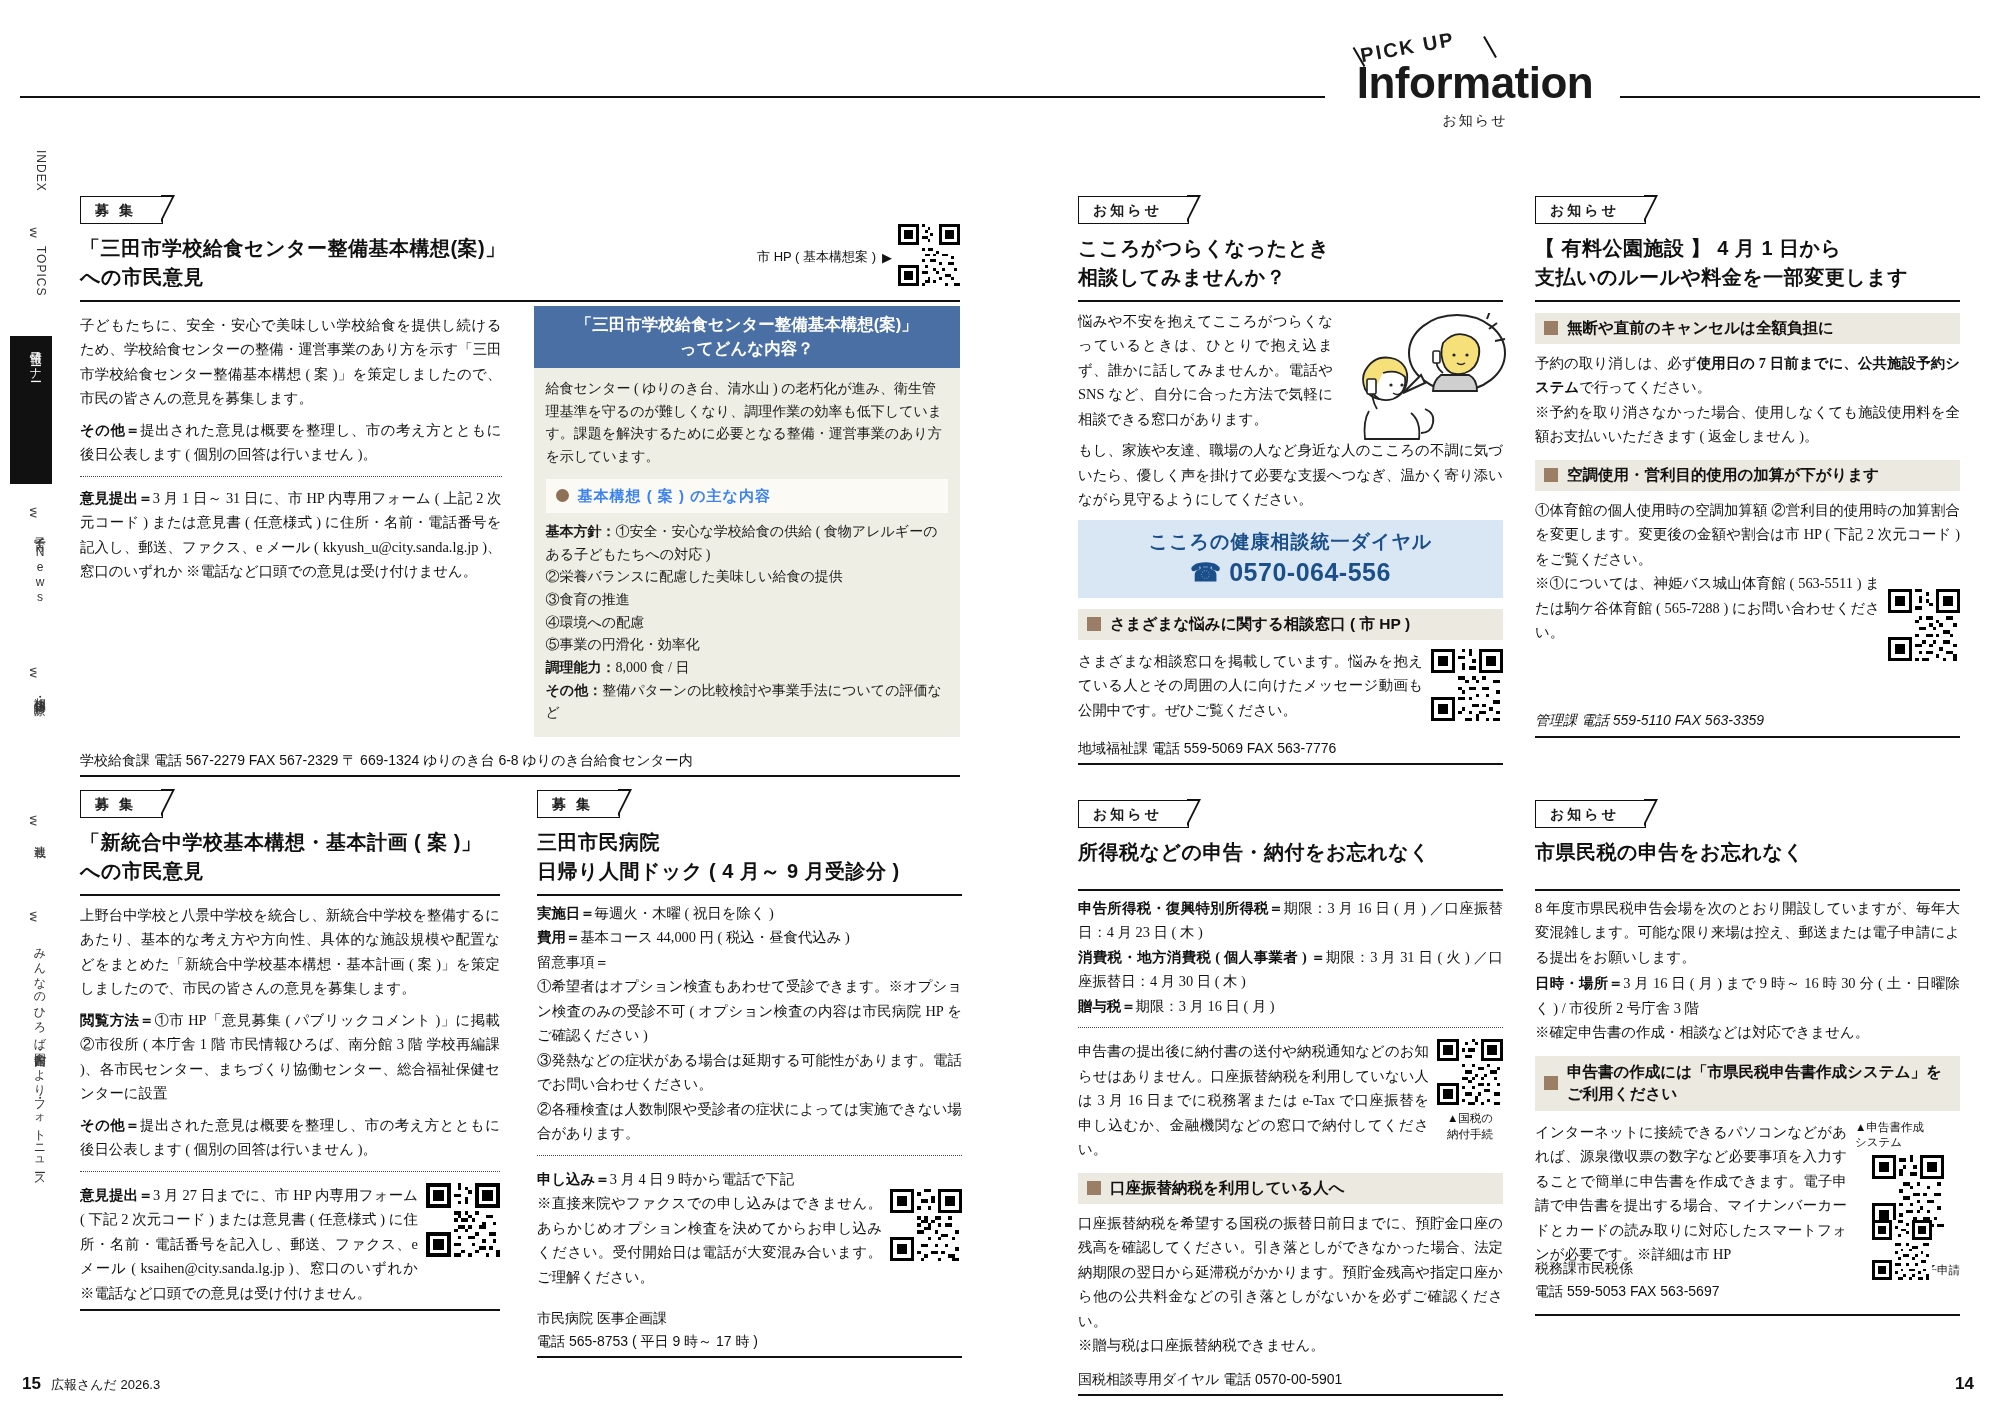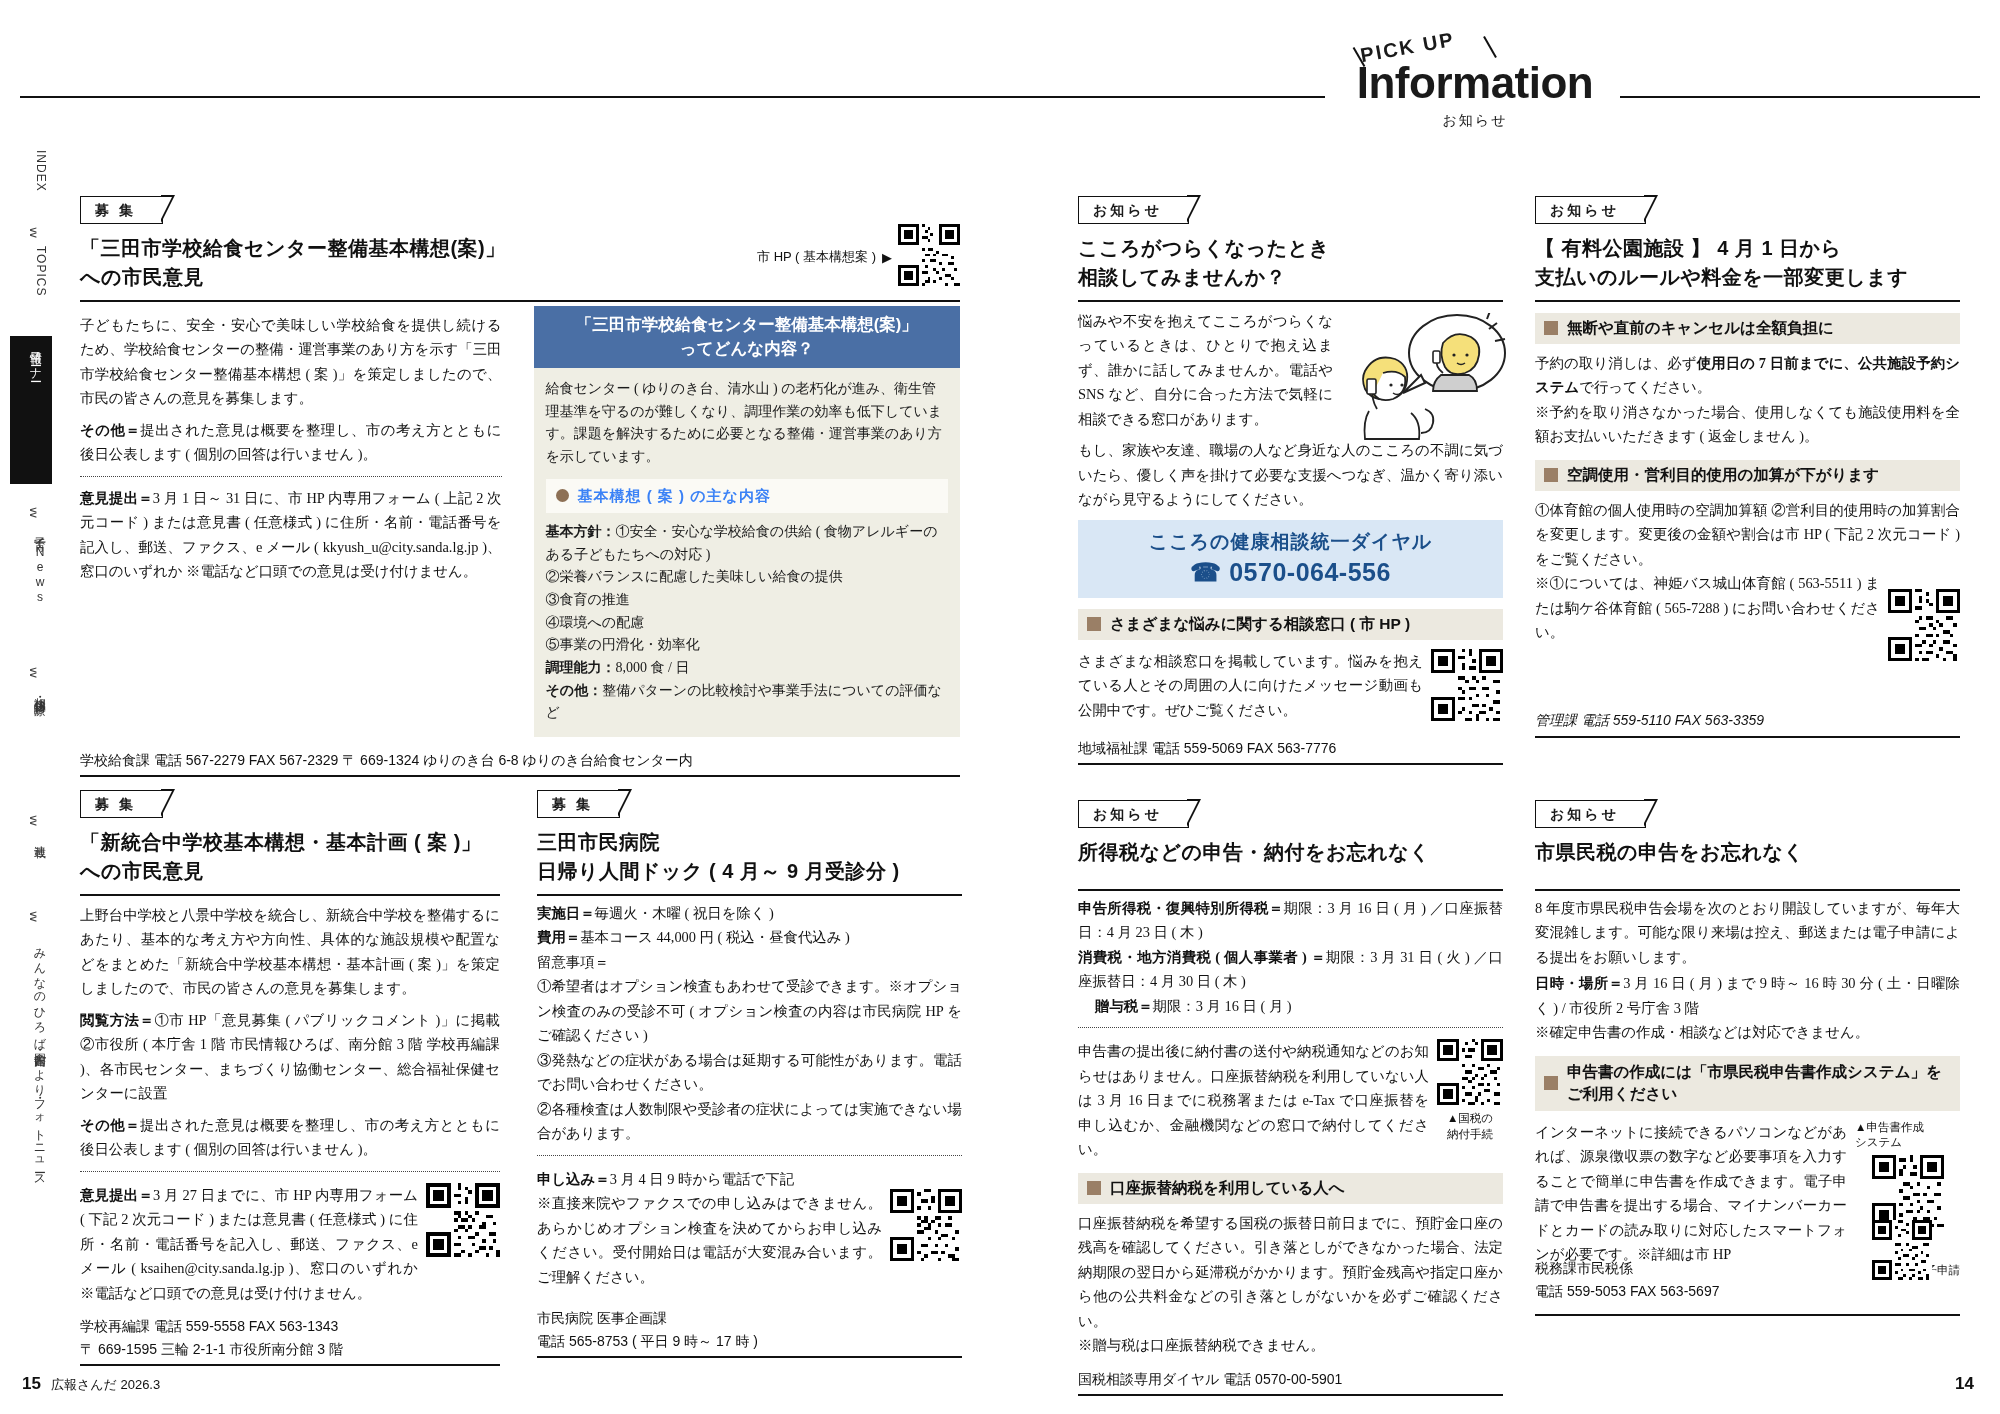--- a/index.html
+++ b/index.html
@@ -391,24 +391,20 @@
             <rect x="17" y="20" width="1" height="1"></rect>
               <rect x="20" y="19" width="1" height="2"></rect>
             <rect x="8" y="20" width="2" height="1"></rect>
               <rect x="12" y="20" width="1" height="1"></rect>
           </g>
         </svg>
       </span>
       <div class="body-txt" style="margin-top:2px;">
         <b>意見提出＝</b><span>3 月 27 日までに、市 HP 内専用フォーム ( 下記 2 次元コード ) または意見書 ( 任意様式 ) に住所・名前・電話番号を記入し、郵送、ファクス、e メール ( ksaihen@city.sanda.lg.jp )、窓口のいずれか ※電話など口頭での意見は受け付けません。</span>
       </div>
-    </div>
-    <div class="contact" style="margin-top:10px;">
-      <div>学校再編課 電話 559-5558 FAX 563-1343</div>
-      <div>〒 669-1595 三輪 2-1-1 市役所南分館 3 階</div>
     </div>
     <div class="hr-bottom"></div>
   </div>
 
   <div class="art" style="left:537px; top:790px; width:425px;">
     <div style="display:flex;">
         <div class="tagbox">募 集</div>
       </div>
     <div class="art-title">
       <div>三田市民病院</div>
@@ -712,21 +708,21 @@
     <div class="art-title" style="margin-bottom:22px;">
       <div>所得税などの申告・納付をお忘れなく</div>
     </div>
     <div class="hr-thick"></div>
     <div class="body-txt" style="margin-top:5px;">
       <b>申告所得税・復興特別所得税＝</b><span>期限：3 月 16 日 ( 月 ) ／口座振替日：4 月 23 日 ( 木 )</span>
     </div>
     <div class="body-txt" style="margin-top:0;">
       <b>消費税・地方消費税 ( 個人事業者 ) ＝</b><span>期限：3 月 31 日 ( 火 ) ／口座振替日：4 月 30 日 ( 木 )</span>
     </div>
-    <div class="body-txt" style="margin-top:0;margin-left:17px;">
+    <div class="body-txt" style="margin-top:0;">
       <b>贈与税＝</b><span>期限：3 月 16 日 ( 月 )</span>
     </div>
     <div class="hr-dot"></div>
     <div class="txt-flow">
       <span class="wrap-qr-right" style="text-align:center;">
         <svg width="66" height="66" viewBox="0 0 21 21" shape-rendering="crispEdges">
           <rect width="21" height="21" fill="#fff"></rect>
           <g fill="#000">
             <rect x="0" y="0" width="7" height="1"></rect>
               <rect x="0" y="6" width="7" height="1"></rect>

